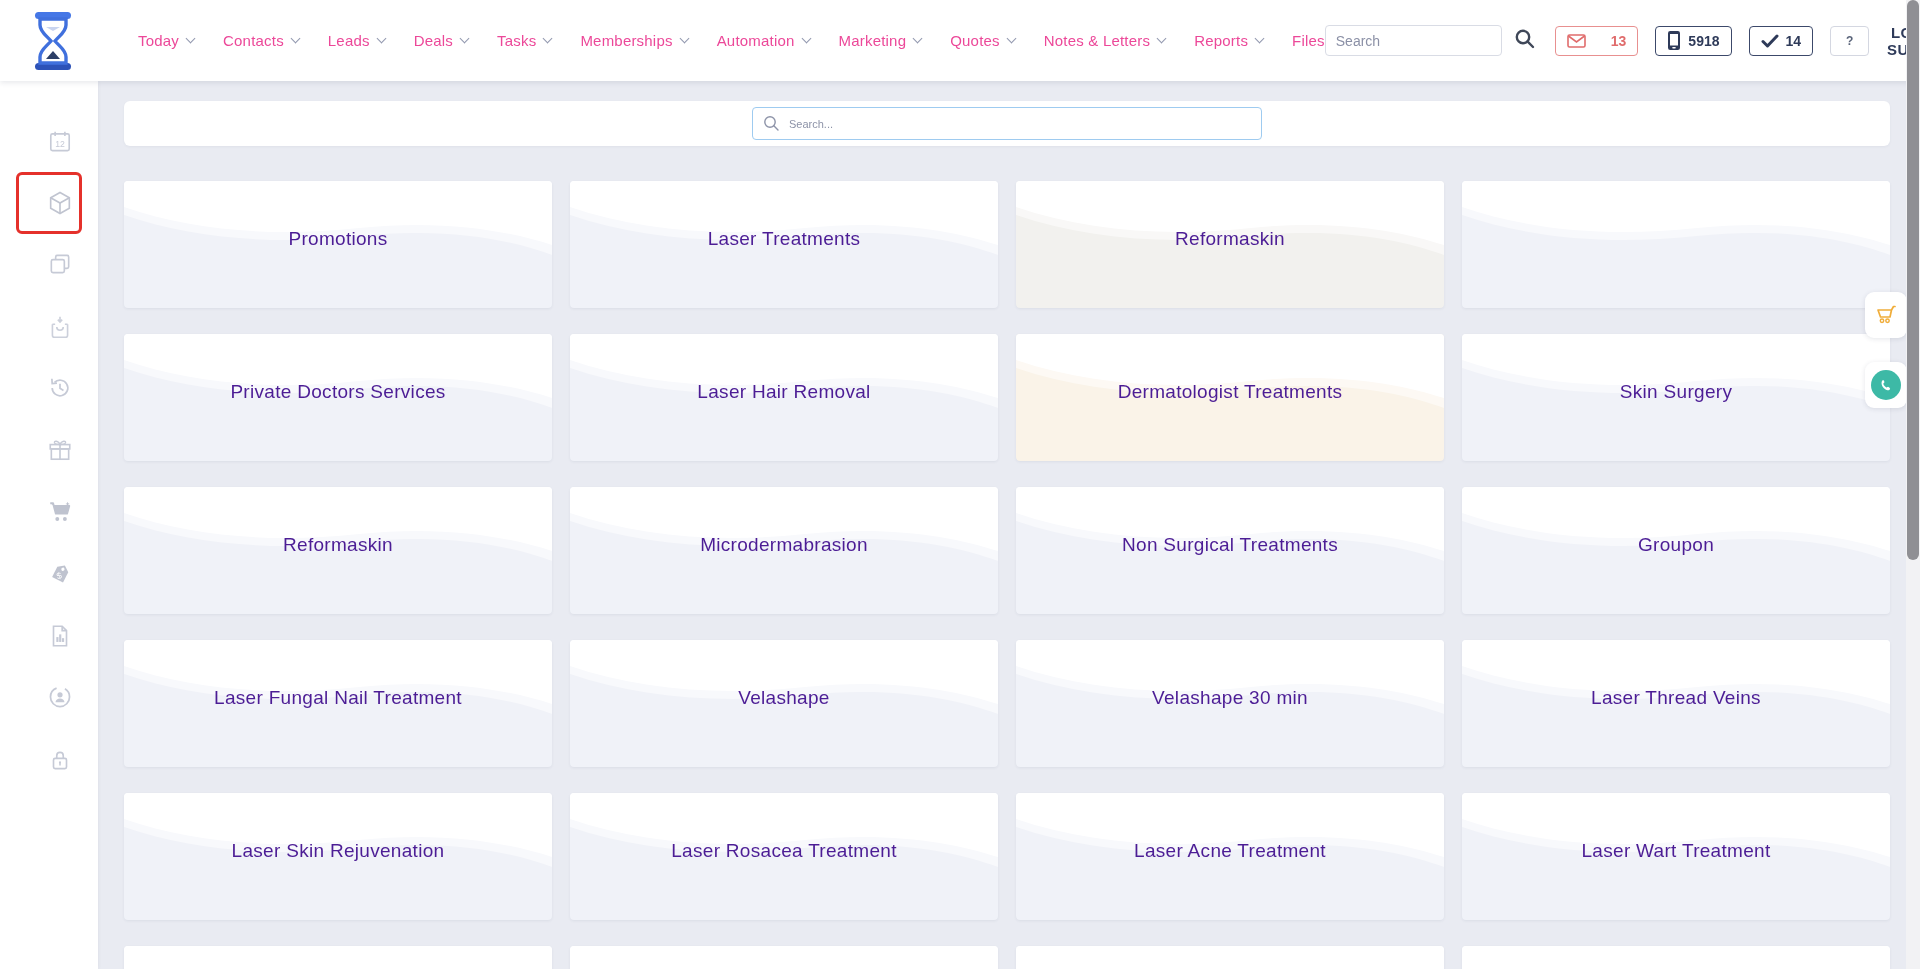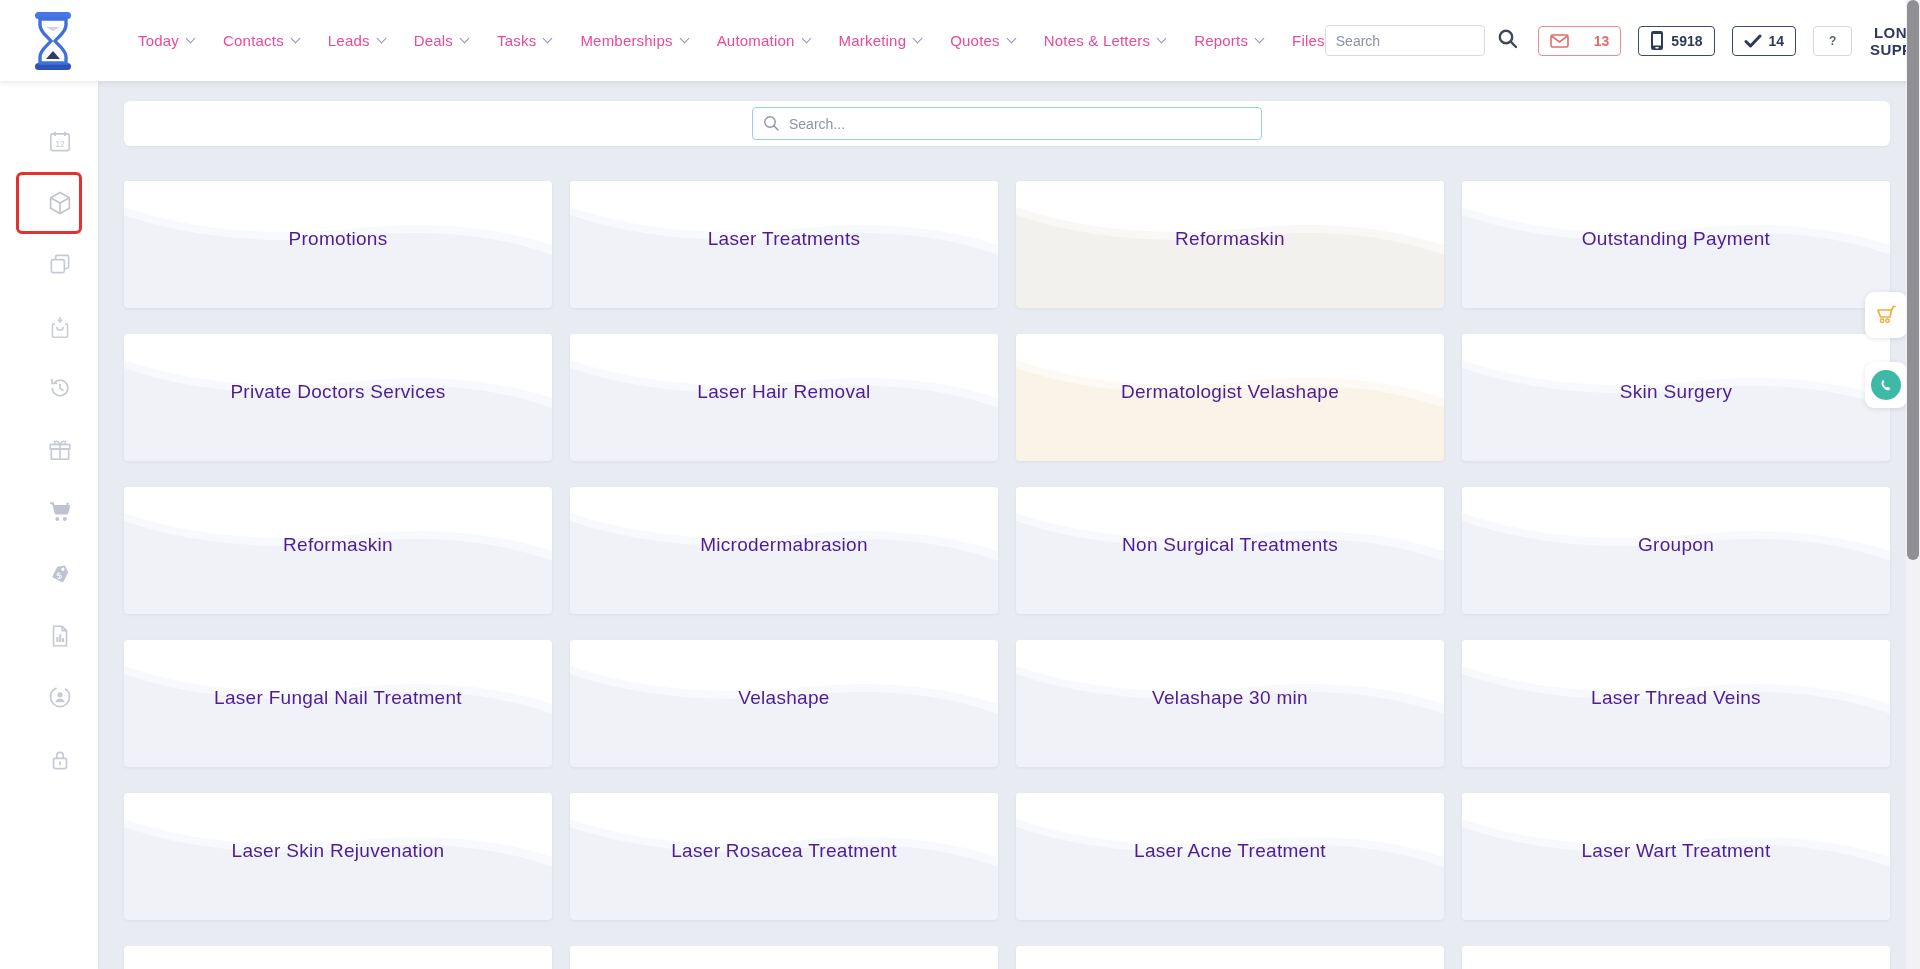--- a/index.html
+++ b/index.html
@@ -18,21 +18,21 @@
     display:flex; align-items:center;
   }
   .logo-wrap { margin-left:30px; width:46px; height:60px; flex:0 0 auto; }
   .nav-menu { display:flex; align-items:center; gap:29px; margin-left:62px; }
   .nav-item { display:flex; align-items:center; color:#ec4899; font-size:15px; letter-spacing:.2px; cursor:pointer; white-space:nowrap; }
   .caret { width:7px; height:7px; border-right:1.6px solid #9298af; border-bottom:1.6px solid #9298af; transform:rotate(45deg); margin-left:8px; margin-top:-4px; }
 
   .nav-right { display:flex; align-items:center; margin-left:auto; margin-right:48px; }
   .nav-search { display:flex; align-items:center; }
   .nav-search input {
-    width:160px; height:31px; border:1px solid #d9dce5; border-radius:4px;
+    width:177px; height:31px; border:1px solid #d9dce5; border-radius:4px;
     padding:0 10px; font-size:14px; color:#565d78; outline:none;
     font-family:"Liberation Sans", sans-serif;
   }
   .nav-search input::placeholder { color:#8b90a6; }
   .nav-search .mag-btn { background:none; border:none; margin-left:10px; cursor:pointer; padding:2px; }
 
   .badge {
     display:flex; align-items:center; justify-content:center; gap:7px;
     height:30px; border-radius:4px; border:1px solid #3c496a;
     padding:0 11px; margin-left:17px; cursor:pointer;
@@ -68,21 +68,21 @@
   
   .main { position:absolute; top:81px; left:98px; width:1822px; height:888px; }
 
   .search-panel {
     position:absolute; left:26px; top:20px; width:1766px; height:45px;
     background:#fff; border-radius:6px; box-shadow:0 1px 3px rgba(40,50,80,.05);
   }
   .main-search-wrap { position:absolute; left:628px; top:6px; width:510px; height:33px; }
   .main-search-wrap input {
     width:510px; height:33px; border:1px solid #9ecbf0; border-radius:4px;
-    padding:0 10px 0 36px; font-size:14px; color:#4a5168; outline:none;
+    padding:0 10px 0 36px; font-size:11px; color:#4a5168; outline:none;
     font-family:"Liberation Sans", sans-serif; background:#fff;
   }
   .main-search-wrap input::placeholder { color:#8d93a8; }
   .main-search-wrap .mag { position:absolute; left:11px; top:8px; pointer-events:none; }
 
   .grid {
     position:absolute; left:26px; top:100px; width:1766px;
     display:grid; grid-template-columns:repeat(4,428px); gap:26px 18px;
   }
   .card {
@@ -348,21 +348,20 @@
           <path d="M0,34 C70,58 150,64 235,55 C320,46 385,58 428,74 L428,0 L0,0 Z" fill="#ffffff" opacity="0.5"></path>
           <path d="M0,26 C70,50 150,56 235,47 C320,38 385,50 428,64 L428,0 L0,0 Z" fill="#ffffff"></path>
         </svg>
         <div class="label">Reformaskin</div>
       </div>
     <div class="card">
         <svg class="wave" viewBox="0 0 428 127" preserveAspectRatio="none">
           <path d="M0,34 C70,58 150,64 235,55 C320,46 385,58 428,74 L428,0 L0,0 Z" fill="#ffffff" opacity="0.5"></path>
           <path d="M0,26 C70,50 150,56 235,47 C320,38 385,50 428,64 L428,0 L0,0 Z" fill="#ffffff"></path>
         </svg>
-        <div class="label">Outstanding Payment</div>
       </div>
 
     <div class="card">
         <svg class="wave" viewBox="0 0 428 127" preserveAspectRatio="none">
           <path d="M0,34 C70,58 150,64 235,55 C320,46 385,58 428,74 L428,0 L0,0 Z" fill="#ffffff" opacity="0.5"></path>
           <path d="M0,26 C70,50 150,56 235,47 C320,38 385,50 428,64 L428,0 L0,0 Z" fill="#ffffff"></path>
         </svg>
         <div class="label">Private Doctors Services</div>
       </div>
     <div class="card">
@@ -370,21 +369,21 @@
           <path d="M0,34 C70,58 150,64 235,55 C320,46 385,58 428,74 L428,0 L0,0 Z" fill="#ffffff" opacity="0.5"></path>
           <path d="M0,26 C70,50 150,56 235,47 C320,38 385,50 428,64 L428,0 L0,0 Z" fill="#ffffff"></path>
         </svg>
         <div class="label">Laser Hair Removal</div>
       </div>
     <div class="card cream">
         <svg class="wave" viewBox="0 0 428 127" preserveAspectRatio="none">
           <path d="M0,34 C70,58 150,64 235,55 C320,46 385,58 428,74 L428,0 L0,0 Z" fill="#ffffff" opacity="0.5"></path>
           <path d="M0,26 C70,50 150,56 235,47 C320,38 385,50 428,64 L428,0 L0,0 Z" fill="#ffffff"></path>
         </svg>
-        <div class="label">Dermatologist Velashape</div>
+        <div class="label">Dermatologist Treatments</div>
       </div>
     <div class="card">
         <svg class="wave" viewBox="0 0 428 127" preserveAspectRatio="none">
           <path d="M0,34 C70,58 150,64 235,55 C320,46 385,58 428,74 L428,0 L0,0 Z" fill="#ffffff" opacity="0.5"></path>
           <path d="M0,26 C70,50 150,56 235,47 C320,38 385,50 428,64 L428,0 L0,0 Z" fill="#ffffff"></path>
         </svg>
         <div class="label">Skin Surgery</div>
       </div>
 
     <div class="card">

